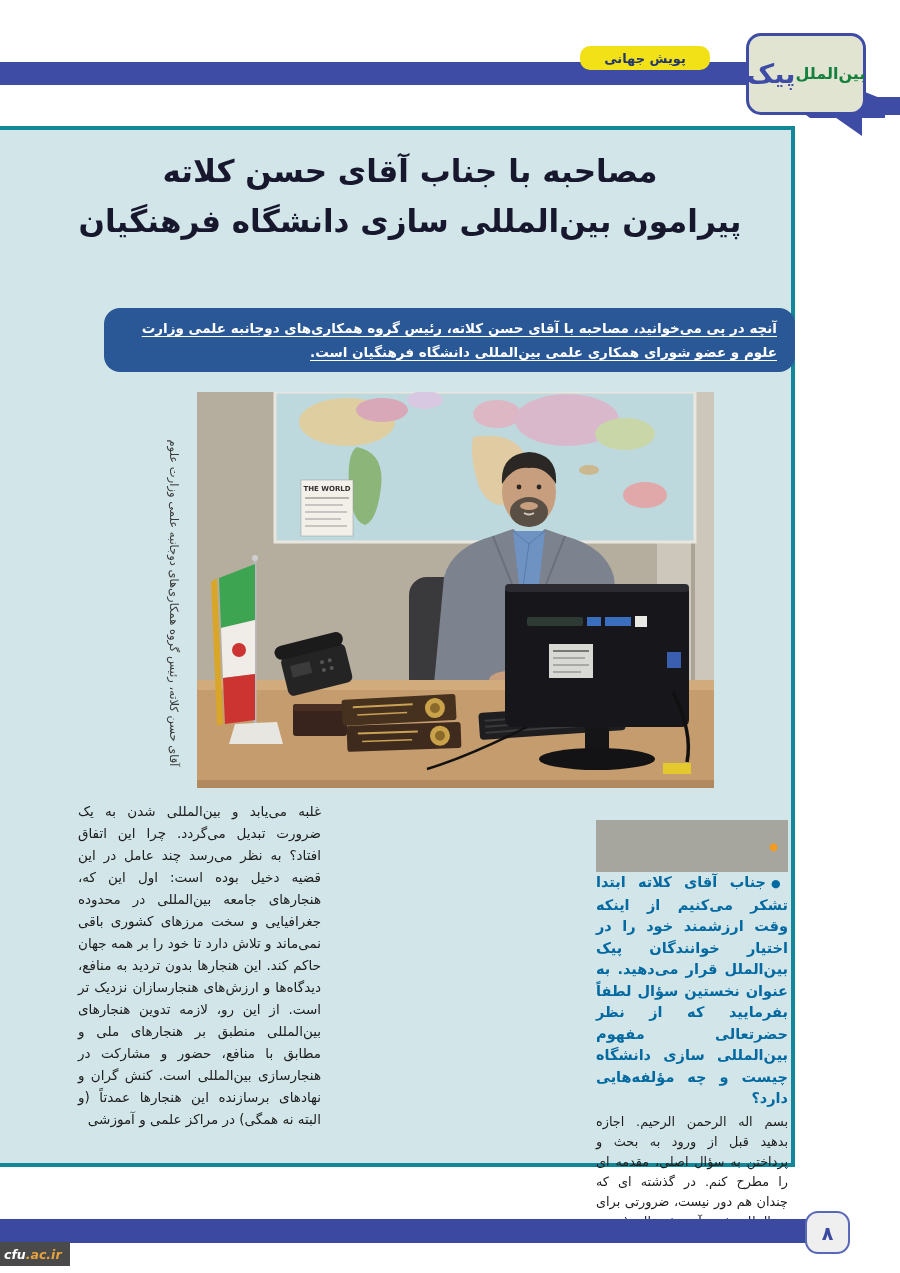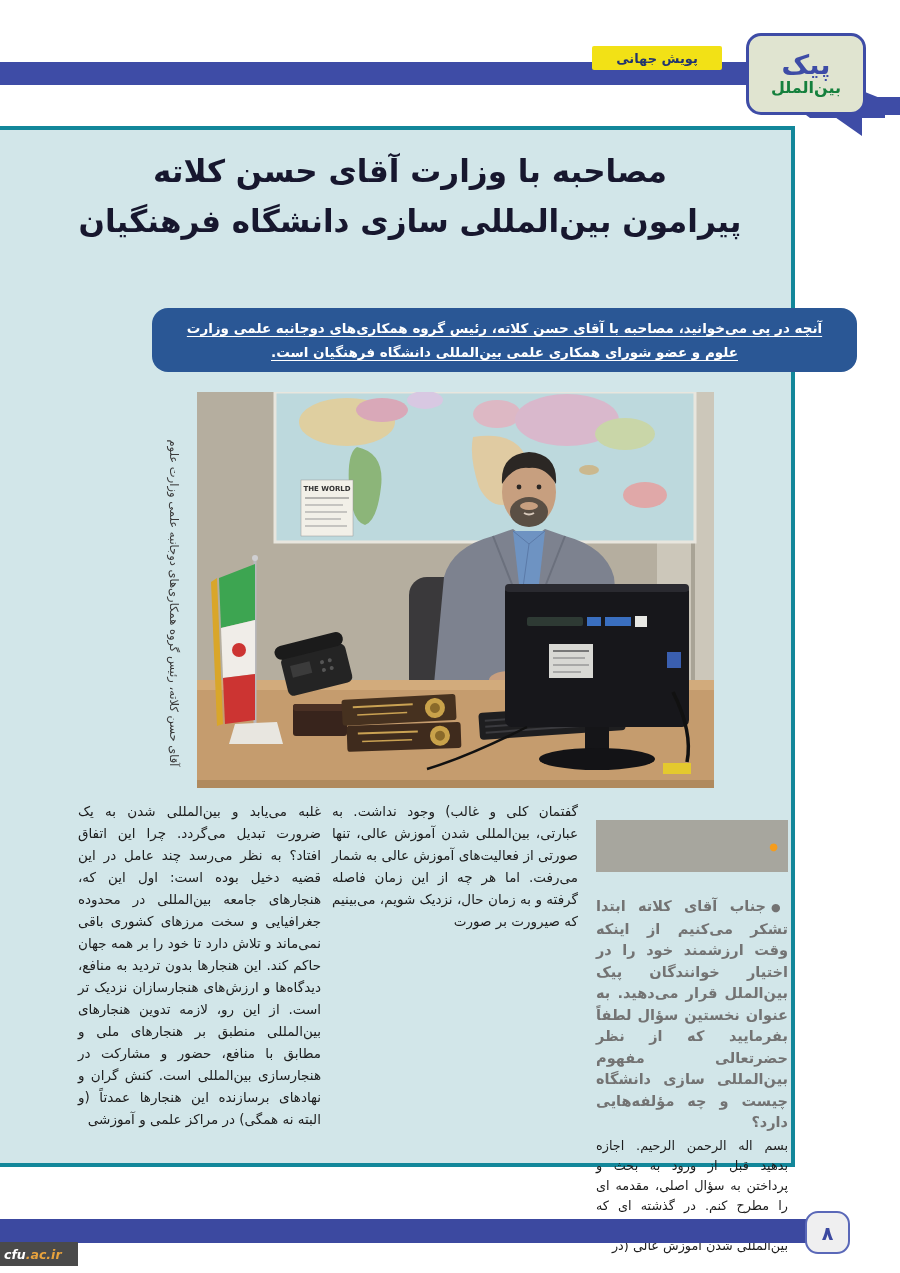--- a/index.html
+++ b/index.html
@@ -2,77 +2,77 @@
 <html lang="fa"><head>
 <meta charset="utf-8">
 <style>
   html,body{margin:0;padding:0;}
   body{background:#fff;font-family:"DejaVu Sans",sans-serif;}
   .page{position:relative;width:900px;height:1273px;background:#fff;overflow:hidden;}
 
   
   .hdr-bar{position:absolute;left:0;top:62px;width:768px;height:23px;background:#3e4ca6;}
   .hdr-ribbon{position:absolute;left:0;top:0;width:900px;height:135px;pointer-events:none;}
-  .hdr-badge{position:absolute;left:592px;top:46px;width:130px;height:24px;background:#f2e116;
-    border-radius:2px;display:flex;align-items:center;justify-content:center;z-index:3;}
+  .hdr-badge{position:absolute;left:580px;top:46px;width:130px;height:24px;background:#f2e116;
+    border-radius:10px;display:flex;align-items:center;justify-content:center;z-index:3;}
   .hdr-badge span{font-size:13px;font-weight:bold;color:#23356e;direction:rtl;}
   .logo-bubble{position:absolute;left:746px;top:33px;width:114px;height:76px;background:#e0e4d0;
-    border:3px solid #3e4ca6;border-radius:15px;z-index:2;display:flex;flex-direction:column;
+    border:3px solid #3e4ca6;border-radius:15px;z-index:2;display:flex;flex-direction:row;
     align-items:center;justify-content:center;line-height:1.05;}
   .logo-bubble .l1{font-size:27px;font-weight:bold;color:#3e4ca6;}
   .logo-bubble .l2{font-size:16px;font-weight:bold;color:#15803d;}
   .logo-tail{position:absolute;left:818px;top:108px;z-index:1;}
 
   
   .main-box{position:absolute;left:0;top:126px;width:795px;height:1041px;background:#d2e6e9;
     border-top:4px solid #12879a;border-right:4px solid #12879a;border-bottom:4px solid #12879a;
     box-sizing:border-box;}
 
   .title{position:absolute;left:60px;top:146px;width:700px;text-align:center;direction:rtl;
     color:#17172e;font-weight:bold;font-size:31px;line-height:50px;}
   .intro-box{position:absolute;left:104px;top:308px;width:655px;background:#2a5795;border-radius:16px;
-    padding:8px 25px;direction:rtl;text-align:center;margin-left:48px;}
+    padding:8px 18px;direction:rtl;}
   .intro-box span{color:#fff;font-size:13.5px;font-weight:bold;line-height:24px;
     text-decoration:underline;text-underline-offset:3px;}
 
   
   .photo{position:absolute;left:197px;top:392px;width:517px;height:396px;border-radius:10px;}
   .photo-caption{position:absolute;left:-12px;top:594px;width:368px;height:18px;
     transform:rotate(90deg);direction:rtl;text-align:center;font-size:11.5px;color:#3a3a3a;}
 
   
   .col{position:absolute;direction:rtl;text-align:justify;color:#1c1c1c;}
   .col-left{left:78px;top:800px;width:243px;font-size:13.5px;line-height:22px;}
   .col-mid{left:332px;top:800px;width:246px;font-size:13.5px;line-height:22px;}
   .col-right{left:596px;top:820px;width:192px;}
 
   .interviewer{width:192px;height:52px;background:#a7a69e;box-sizing:border-box;
     display:flex;align-items:center;gap:6px;direction:rtl;padding:6px 10px;}
   .interviewer .dot{color:#f59c1c;font-size:10px;}
   .interviewer .txt{font-size:10.5px;font-weight:bold;color:#1c2b4a;line-height:15px;}
 
-  .question{margin-top:24px;font-size:14.5px;font-weight:bold;color:#737373;
+  .question{font-size:14.5px;font-weight:bold;color:#0369a1;
     line-height:21.5px;text-align:justify;}
   .question .qdot{font-size:11px;}
   .answer{margin-top:2px;font-size:12.8px;color:#1c1c1c;line-height:20px;text-align:justify;}
 
   
   .pullquote{margin-top:10px;border:2px dotted #5a5a5a;position:relative;padding:6px 10px 12px;
     box-sizing:border-box;width:246px;}
   .pq-tri{width:0;height:0;border-left:46px solid transparent;border-right:46px solid transparent;
     border-top:50px solid #e32328;margin:-2px auto 8px;}
   .pq-text{font-size:15px;font-weight:bold;color:#222;line-height:23.5px;text-align:center;direction:rtl;}
 
   
   .foot-bar{position:absolute;left:0;top:1219px;width:808px;height:24px;background:#3c49a0;}
   .page-badge{position:absolute;left:805px;top:1211px;width:45px;height:43px;background:#efeff0;
     border:2.5px solid #5a68b8;border-radius:13px;box-sizing:border-box;display:flex;
     align-items:center;justify-content:center;color:#3c49a0;font-size:19px;font-weight:bold;}
   .watermark{position:absolute;left:0;top:1242px;height:24px;background:#4a4a4a;display:flex;
-    align-items:center;padding:0 16px 0 4px;font-style:italic;font-size:12.5px;}
+    align-items:center;padding:0 8px 0 4px;font-style:italic;font-size:12.5px;}
   .watermark .wm1{color:#fff;font-weight:bold;}
   .watermark .wm2{color:#e8a33d;font-weight:bold;}
 </style>
 </head>
 <body>
 
 <div class="page">
 
   <svg class="hdr-ribbon">
     <polygon points="735,62 790,62 885,100 885,118 810,118" fill="#3e4ca6"></polygon>
@@ -86,21 +86,21 @@
     <polygon points="4,0 44,0 44,28" fill="#3e4ca6"></polygon>
   </svg>
   <div class="logo-bubble">
     <span class="l1">پیک</span>
     <span class="l2">بین‌الملل</span>
   </div>
 
   <div class="main-box"></div>
 
   <div class="title">
-    <div>مصاحبه با وزارت آقای حسن کلاته</div>
+    <div>مصاحبه با جناب آقای حسن کلاته</div>
     <div>پیرامون بین‌المللی سازی دانشگاه فرهنگیان</div>
   </div>
 
   <div class="intro-box">
     <span>آنچه در پی می‌خوانید، مصاحبه با آقای حسن کلاته، رئیس گروه همکاری‌های دوجانبه علمی وزارت علوم  و عضو شورای همکاری علمی بین‌المللی  دانشگاه فرهنگیان است.</span>
   </div>
 
   <div class="photo">
     <svg viewBox="0 0 517 396" width="517" height="396">
 
@@ -213,21 +213,20 @@
 
       <rect x="466" y="371" width="28" height="11" fill="#e4c92e"></rect>
     </svg>
   </div>
 
   <div class="photo-caption">آقای حسن کلاته، رئیس گروه همکاری‌های دوجانبه علمی وزارت علوم</div>
 
   <div class="col col-left">غلبه می‌یابد و بین‌المللی شدن به یک ضرورت تبدیل می‌گردد. چرا این اتفاق افتاد؟ به نظر می‌رسد چند عامل در این قضیه دخیل بوده است: اول این که، هنجارهای جامعه بین‌المللی در محدوده جغرافیایی و سخت مرزهای کشوری باقی نمی‌ماند و تلاش دارد تا خود را بر همه جهان حاکم کند. این هنجارها بدون تردید به منافع، دیدگاه‌ها و ارزش‌های هنجارسازان نزدیک تر است. از این رو، لازمه تدوین هنجارهای بین‌المللی منطبق بر هنجارهای ملی و مطابق با منافع، حضور و مشارکت در هنجارسازی بین‌المللی است. کنش گران و نهادهای برسازنده این هنجارها عمدتاً (و البته نه همگی) در مراکز علمی و آموزشی</div>
 
   <div class="col col-mid">
-    <div>گفتمان کلی و غالب) وجود نداشت. به عبارتی، بین‌المللی شدن آموزش عالی، تنها صورتی از فعالیت‌های آموزش عالی به شمار می‌رفت. اما هر چه از این زمان فاصله گرفته و به زمان حال، نزدیک شویم، می‌بینیم که صیرورت بر صورت</div>
   </div>
 
   <div class="col col-right">
     <div class="interviewer">
       <span class="dot">●</span>
     </div>
     <div class="question">
       <span class="qdot">●</span><span> جناب آقای کلاته ابتدا تشکر می‌کنیم از اینکه وقت ارزشمند خود را در اختیار خوانندگان پیک بین‌الملل قرار می‌دهید. به عنوان نخستین سؤال لطفاً بفرمایید که از نظر حضرتعالی مفهوم بین‌المللی سازی دانشگاه چیست و چه مؤلفه‌هایی دارد؟</span>
     </div>
     <div class="answer">بسم اله الرحمن الرحیم. اجازه بدهید قبل از ورود به بحث و پرداختن به سؤال اصلی، مقدمه ای را مطرح کنم. در گذشته ای که چندان هم دور نیست، ضرورتی برای بین‌المللی شدن آموزش عالی (در</div>

